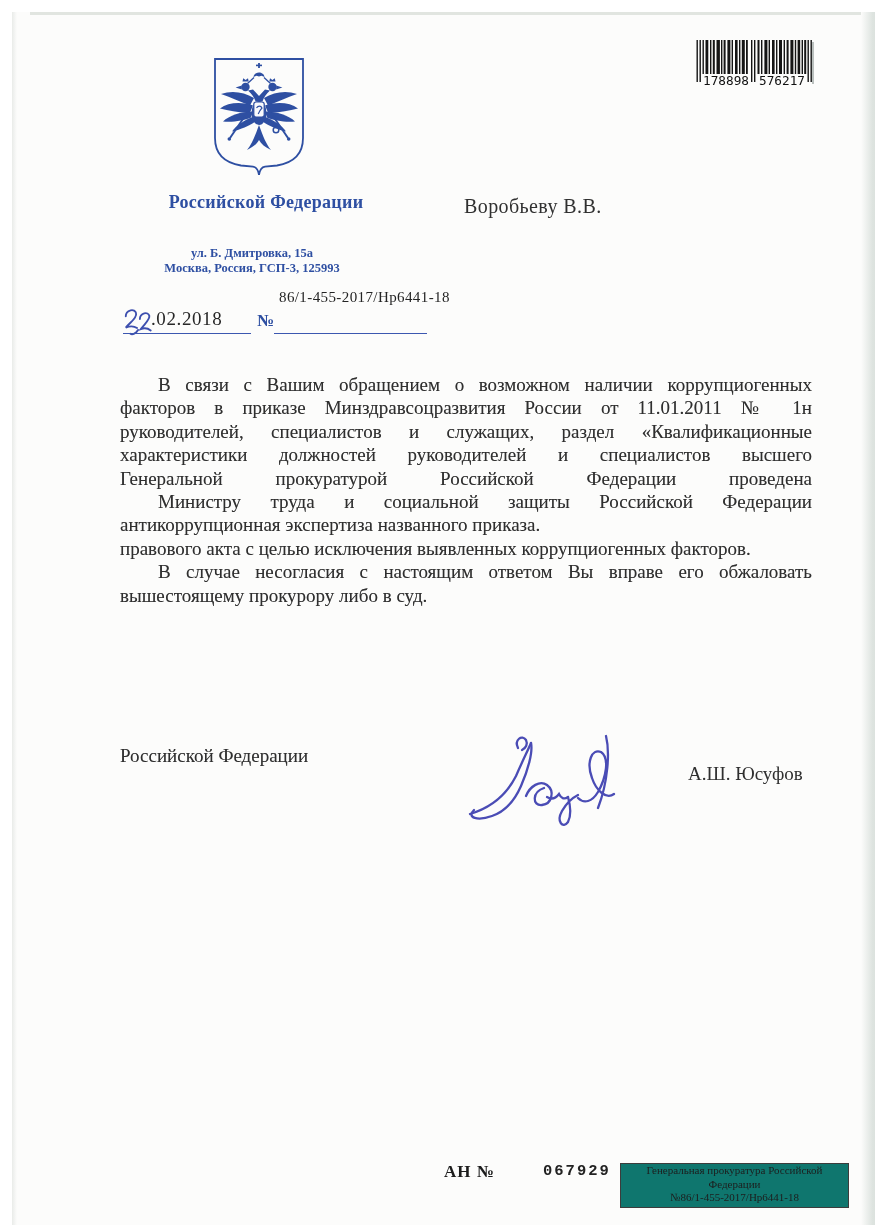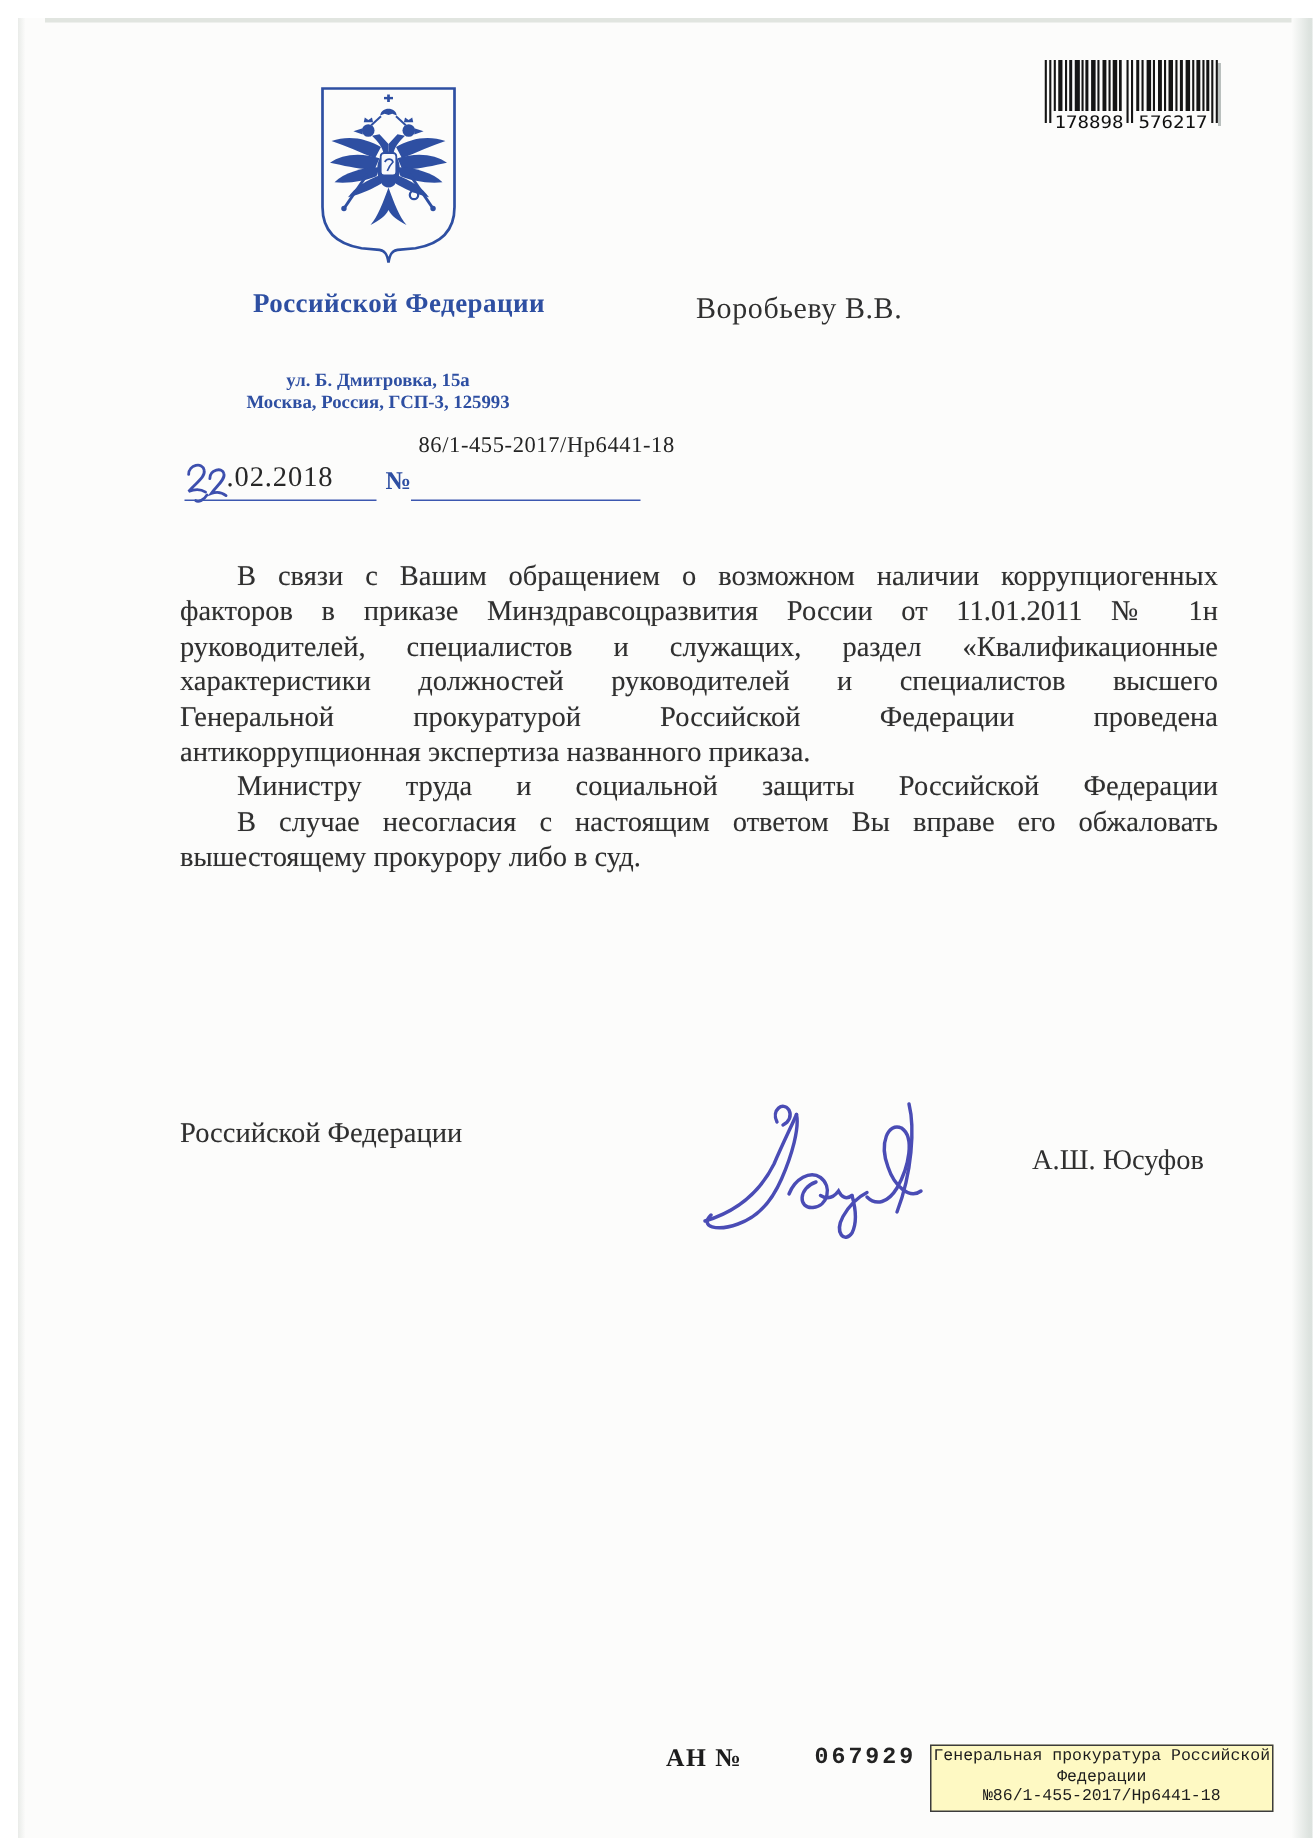--- a/index.html
+++ b/index.html
@@ -41,23 +41,23 @@
   .line.ind{text-indent:38px;}
 
   .sign-title{left:108px;top:733px;font-size:19px;line-height:21px;color:#2f2f2f;
     text-shadow:0 0 .5px rgba(45,45,45,.3);}
   .sign-name{left:676px;top:751px;font-size:19px;color:#2f2f2f;}
 
   .an-label{left:432px;top:1150px;font-size:17px;font-weight:bold;color:#1c1c1c;letter-spacing:1px;}
   .an-number{left:531px;top:1150px;font-family:"Liberation Mono","DejaVu Sans Mono",monospace;
     font-size:15.5px;font-weight:bold;letter-spacing:2px;color:#222;}
   .stamp-box{left:608px;top:1151px;width:229px;height:45px;box-sizing:border-box;
-    border:1.5px solid #3c3c3c;background:#fef9c3;display:flex;flex-direction:column;
-    justify-content:center;align-items:center;text-align:center;
-    font-size:11px;line-height:13.5px;color:#1d1d1d;font-family:Liberation Mono, monospace;}
+    border:1.5px solid #3c3c3c;background:#0f766e;display:flex;flex-direction:column;
+    align-items:center;text-align:center;
+    font-size:11px;line-height:13.5px;color:#1d1d1d;}
 </style>
 </head>
 <body>
 
 <div class="page">
   <div class="edge-top"></div>
   <div class="edge-left"></div>
   <div class="edge-right"></div>
   <div class="scan-sliver"></div>
 
@@ -162,22 +162,23 @@
   <div class="abs u2"></div>
 
   <div class="abs addressee">Воробьеву В.В.</div>
 
   <div class="abs body-text">
     <div class="line ind">В связи с Вашим обращением о возможном наличии коррупциогенных</div>
     <div class="line">факторов в приказе Минздравсоцразвития России от 11.01.2011 № 1н</div>
     <div class="line">руководителей, специалистов и служащих, раздел «Квалификационные</div>
     <div class="line">характеристики должностей руководителей и специалистов высшего</div>
     <div class="line">Генеральной прокуратурой Российской Федерации проведена</div>
+    <div class="line ind">Министру труда и социальной защиты Российской Федерации</div>
     <div class="line pl">антикоррупционная экспертиза названного приказа.</div>
-    <div class="line ind">Министру труда и социальной защиты Российской Федерации</div>
+    <div class="line pl">правового акта с целью исключения выявленных коррупциогенных факторов.</div>
     <div class="line ind">В случае несогласия с настоящим ответом Вы вправе его обжаловать</div>
     <div class="line pl">вышестоящему прокурору либо в суд.</div>
   </div>
 
   <div class="abs sign-title">
     <div>Российской Федерации</div>
   </div>
 
   <div class="abs" style="left:448px;top:700px;width:165px;height:115px;">
     <svg width="165" height="115" viewBox="0 0 165 115">

